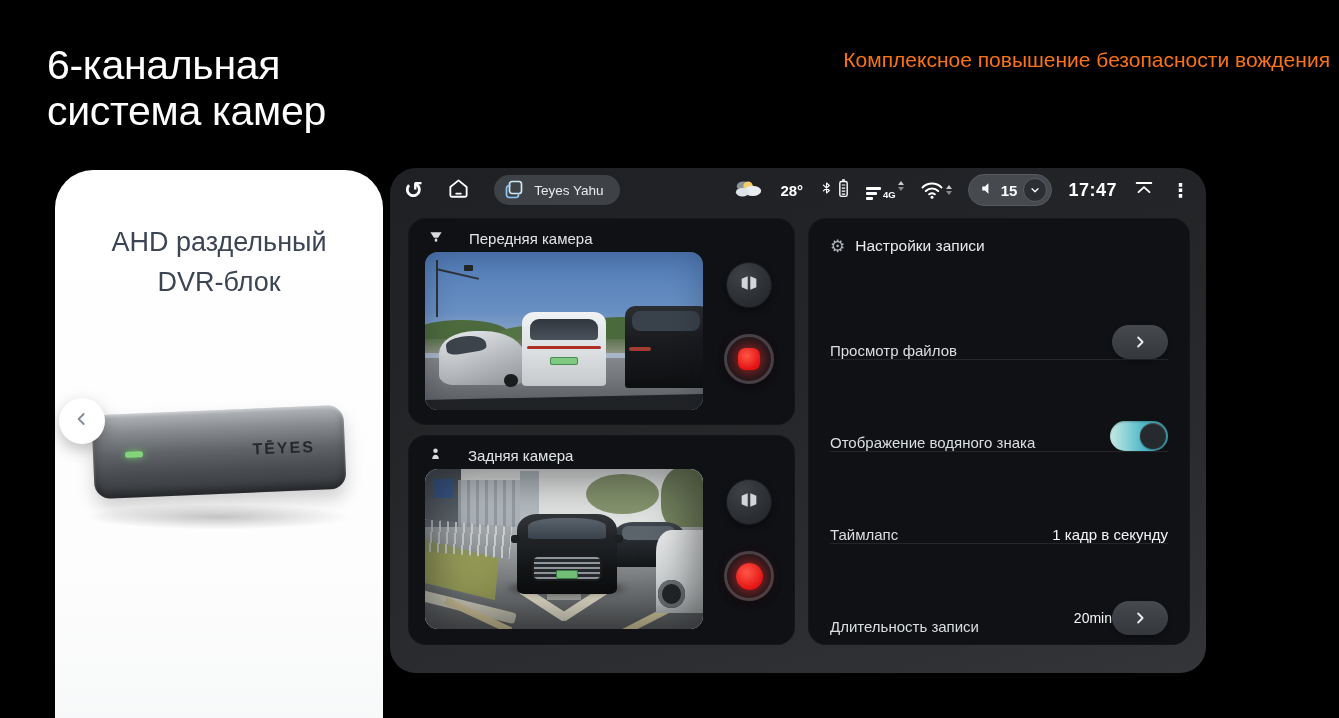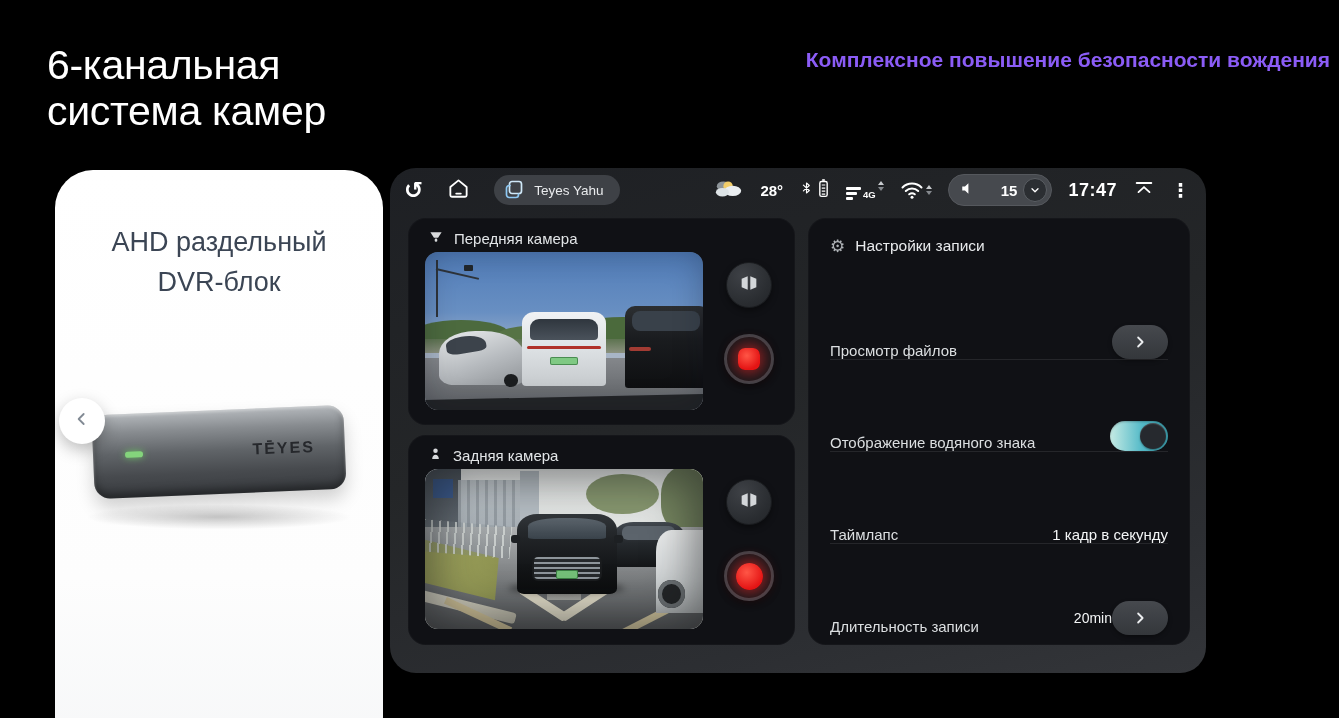--- a/index.html
+++ b/index.html
@@ -1,21 +1,21 @@
 <!DOCTYPE html>
 <html style="--accent-teal: #54bac8; --record-red: #e41414; --app-icon-blue: #9fd4f2; --plate-green: #7fc983;"><head>
 <meta charset="utf-8">
 <style>
   html,body{margin:0;padding:0;background:#000;}
   .stage{position:relative;width:1339px;height:718px;background:#000;overflow:hidden;
          font-family:"Liberation Sans","DejaVu Sans",sans-serif;}
 
   
   .page-title{position:absolute;left:47px;top:42px;color:#fff;font-size:41px;font-weight:500;line-height:46px;letter-spacing:-.3px;}
-  .page-subtitle{position:absolute;right:9px;top:48px;color:#8b5cf6;font-size:21px;font-weight:700;}
+  .page-subtitle{position:absolute;right:9px;top:48px;color:#f97316;font-size:21px;font-weight:400;}
 
   
   .dvr-card{position:absolute;left:55px;top:170px;width:328px;height:584px;border-radius:38px;
             background:linear-gradient(180deg,#ffffff 0%,#fdfdfd 70%,#f6f7f8 100%);}
   .dvr-caption{margin-top:52px;text-align:center;color:#3b4554;font-size:27px;line-height:40px;font-weight:400;}
   .dvr-device{position:absolute;left:30px;top:222px;width:268px;height:140px;}
   .dvr-body{position:absolute;left:8px;top:18px;width:252px;height:84px;border-radius:16px;transform:rotate(-2.4deg);
             background:linear-gradient(180deg,#b4b8bc 0%,#888c90 22%,#606468 48%,#474a4e 74%,#383b3f 100%);
             box-shadow:inset 0 2px 3px rgba(255,255,255,.4),inset 0 -5px 9px rgba(0,0,0,.38),0 10px 18px rgba(0,0,0,.18);}
   .dvr-led{position:absolute;left:32px;top:38px;width:18px;height:6px;border-radius:3px;background:#84d47c;
@@ -35,41 +35,41 @@
              padding:0 16px 0 14px;box-sizing:border-box;color:#fff;}
   .sb-left{display:flex;align-items:center;gap:24px;}
   .sb-right{display:flex;align-items:center;gap:16px;margin-left:auto;}
   .glyph-back{font-size:23px;font-weight:700;color:#fff;font-family:"DejaVu Sans",sans-serif;line-height:1;}
   .app-pill{display:flex;align-items:center;gap:8px;height:30px;padding:0 16px 0 8px;border-radius:16px;
             background:#3e4146;}
   .app-pill span{font-size:13.5px;color:#e9ebed;}
   .sb-temp{font-size:15px;font-weight:600;}
   .vol-pill{display:flex;align-items:center;gap:6px;height:32px;padding:0 4px 0 11px;border-radius:17px;
             background:#46494e;border:1px solid #55585d;box-sizing:border-box;}
-  .vol-num{font-size:15px;font-weight:600;margin-left:20px;}
+  .vol-num{font-size:15px;font-weight:600;}
   .vol-circ{width:24px;height:24px;border-radius:50%;background:#2b2e32;border:1px solid #5b5f64;
             display:flex;align-items:center;justify-content:center;box-sizing:border-box;}
   .sb-time{font-size:18px;font-weight:700;letter-spacing:.5px;}
   .glyph-kebab{font-size:19px;font-weight:700;color:#fff;font-family:"DejaVu Sans",sans-serif;line-height:1;}
   .updown{display:flex;flex-direction:column;gap:2px;margin-left:2px;}
   .updown i{display:block;width:0;height:0;border-left:3.5px solid transparent;border-right:3.5px solid transparent;}
   .updown .up{border-bottom:4px solid #c9ccd0;}
   .updown .dn{border-top:4px solid #85898e;}
   .bars4g{display:flex;align-items:flex-end;gap:0;justify-content:flex-end;}
   .bars4g .stack{display:flex;flex-direction:column;gap:2.5px;align-items:flex-start;}
   .bars4g .b{height:2.5px;border-radius:1px;background:#fff;}
   .g4{font-size:9.5px;font-weight:700;color:#fff;margin-left:2px;margin-top:8px;}
 
   
   .panel{position:absolute;background:#101115;border-radius:18px;box-shadow:inset 0 0 0 1px rgba(255,255,255,.025);}
   .cam-front{left:18px;top:50px;width:387px;height:207px;}
   .cam-rear{left:18px;top:267px;width:387px;height:210px;}
   .settings{left:418px;top:50px;width:382px;height:427px;display:flex;flex-direction:column;
             padding:6px 22px 10px;box-sizing:border-box;}
-  .cam-header{position:absolute;left:20px;top:11px;display:flex;align-items:center;gap:10px;color:#e2e5e7;font-size:15px;}
+  .cam-header{position:absolute;left:20px;top:11px;display:flex;align-items:center;gap:25px;color:#e2e5e7;font-size:15px;}
   .scene{position:absolute;left:17px;top:34px;width:278px;height:158px;border-radius:13px;overflow:hidden;background:#333;}
   .btn-col{position:absolute;left:316px;top:0;width:50px;}
   .flip-btn{position:absolute;left:2px;top:44px;width:46px;height:46px;border-radius:50%;
             background:radial-gradient(circle at 35% 28%,#3e4146 0%,#2a2d31 65%,#222428 100%);
             border:1px solid #1a1c1f;display:flex;align-items:center;justify-content:center;box-sizing:border-box;
             box-shadow:0 3px 6px rgba(0,0,0,.4);}
   .rec-btn{position:absolute;left:0;top:116px;width:50px;height:50px;border-radius:50%;background:#17181b;
            border:3px solid #3f4247;display:flex;align-items:center;justify-content:center;box-sizing:border-box;
            box-shadow:0 3px 7px rgba(0,0,0,.45);}
   .rec-stop{width:22px;height:22px;border-radius:7px;

